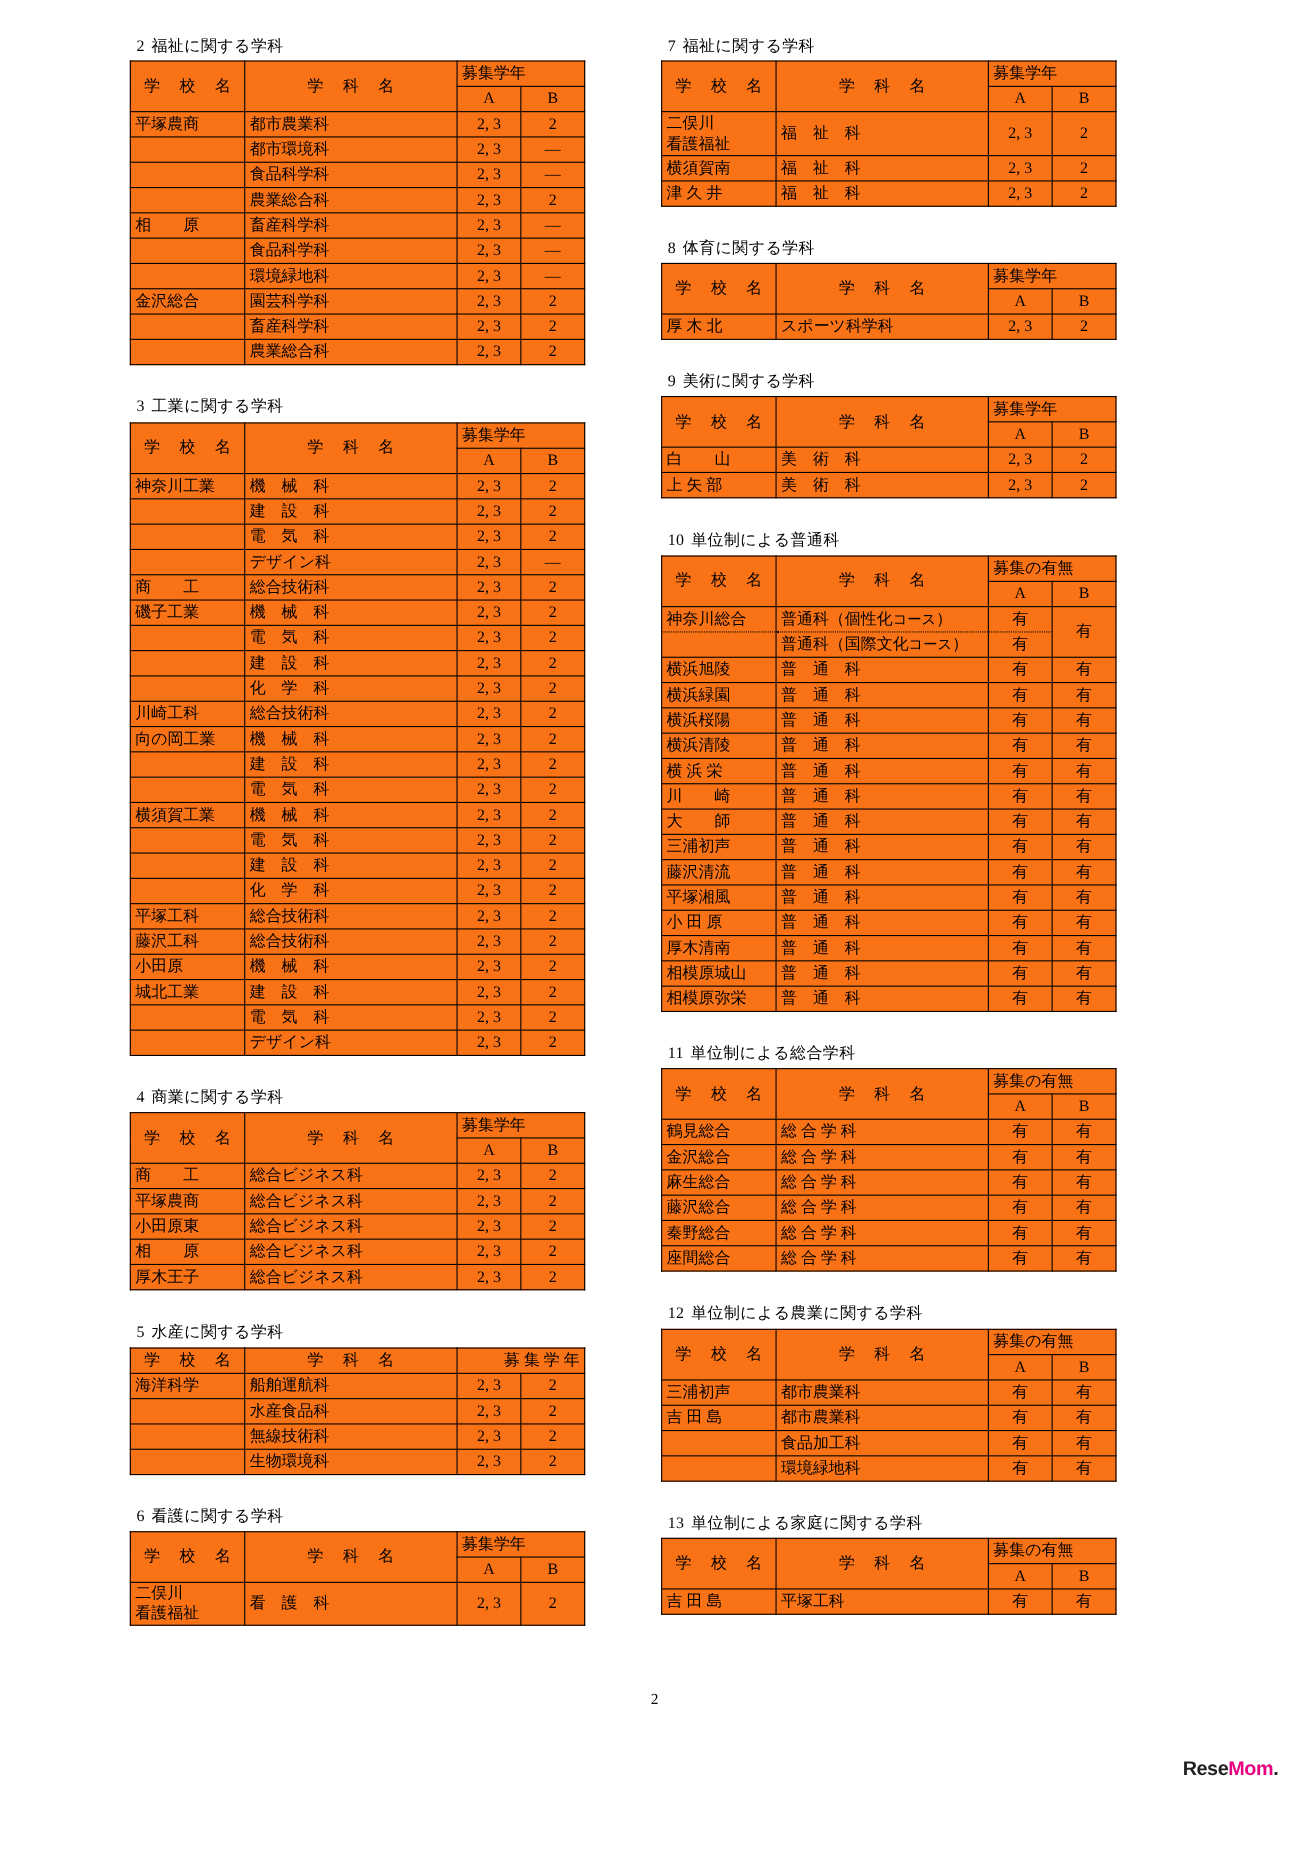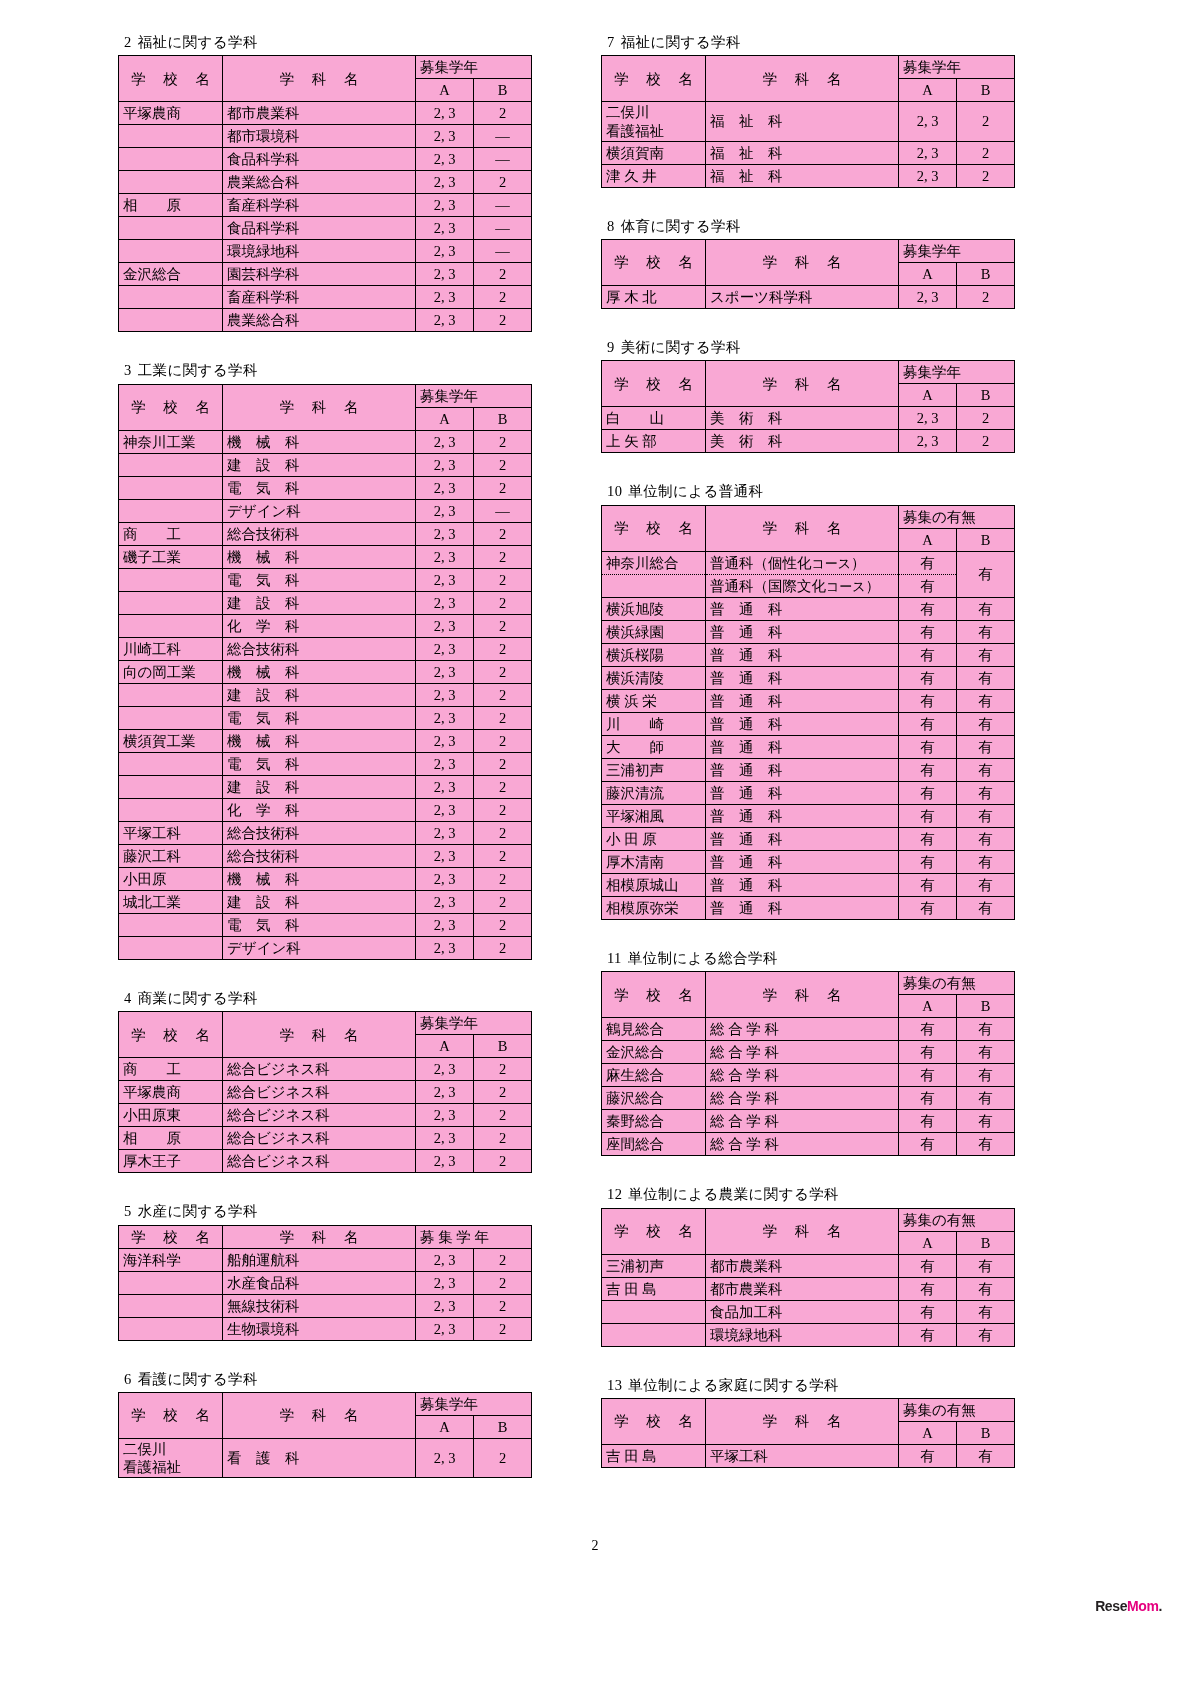--- a/index.html
+++ b/index.html
@@ -37,40 +37,40 @@
     margin: 0 0 4px 6px;
     letter-spacing: 0.4px;
     white-space: nowrap;
   }
   .sec-title .num { margin-right: 6px; }
 
   table.t {
     border-collapse: collapse;
     table-layout: fixed;
     border: 1.6px solid #000;
-    background: #f9a8d4;
+    background: #f97316;
   }
   table.t td, table.t th {
     border: 1px solid #000;
     font-weight: normal;
     font-size: 14.5px;
     padding: 1px 4px;
     vertical-align: middle;
     line-height: 1.25;
     height: 23px;
     box-sizing: border-box;
   }
   
   .c-school { width: 104px; }
   .c-course { width: 193px; }
   .c-ab     { width: 58px; text-align: center; }
   .c-span2  { width: 116px; text-align: center; }
 
   .hd-group { text-align: left; border-bottom: 1px solid #000; }
-  .hd-center { text-align: left; }
+  .hd-center { text-align: right; }
   .hd-spaced { text-align: center; letter-spacing: 7px; text-indent: 7px; }
 
   td.school { text-align: left; white-space: nowrap; }
   td.course { text-align: left; white-space: nowrap; }
   td.val { text-align: center; }
   td.two-line { line-height: 1.15; font-size: 14px; padding-top: 1px; padding-bottom: 1px;}
   td.dotted-bottom { border-bottom: 1px dotted #000 !important; }
   td.dotted-top { border-top: 1px dotted #000 !important; }
   .small-kana { font-size: 13px; }
   .spacer-md { height: 30px; }
@@ -80,21 +80,21 @@
     left: 0; right: 0;
     top: 1538px;
     text-align: center;
     font-size: 14px;
   }
   .brand {
     position: absolute;
     right: 28px;
     top: 1598px;
     font-family: "Liberation Sans", sans-serif;
-    font-size: 14px;
+    font-size: 18px;
     font-weight: bold;
     letter-spacing: -0.4px;
   }
   .brand .rese { color: #231f20; }
   .brand .mom  { color: #e5007f; }
   .brand .dot  { color: #231f20; }
 </style>
 </head>
 <body>
 

